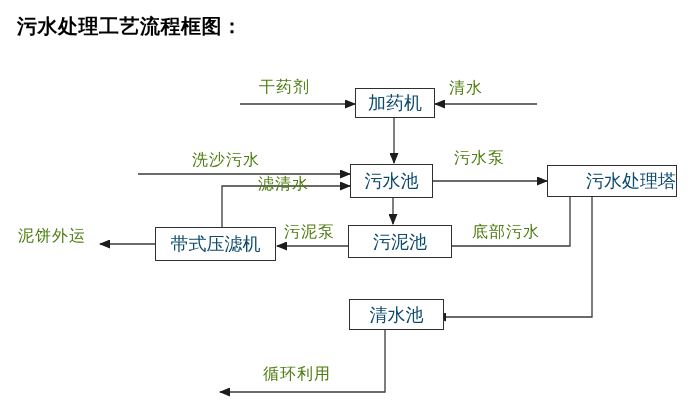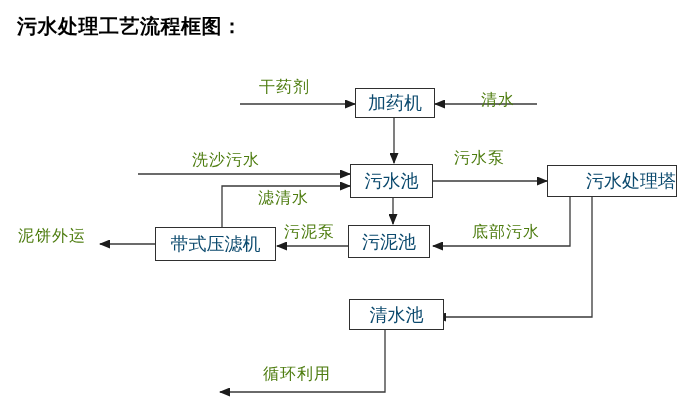--- a/index.html
+++ b/index.html
@@ -50,29 +50,29 @@
     font-size: 16px;
     line-height: 1;
     letter-spacing: 1px;
     white-space: nowrap;
     color: #4d7c0f;
   }
   
   .node-dosing       { left: 355px; top: 88px;  width: 80px;  height: 30px; }
   .node-sewage-pool  { left: 350px; top: 164px; width: 83px;  height: 34px; }
   .node-tower        { left: 547px; top: 165px; width: 130px; height: 32px; justify-content: flex-end; }
-  .node-sludge-pool  { left: 348px; top: 225px; width: 82px;  height: 33px; }
+  .node-sludge-pool  { left: 348px; top: 225px; width: 104px;  height: 33px; }
   .node-belt-press   { left: 155px; top: 227px; width: 121px; height: 34px; }
   .node-clean-pool   { left: 349px; top: 299px; width: 95px;  height: 31px; }
   
   .lbl-dry-chemical  { left: 259px; top: 79px;  }
-  .lbl-clean-water   { left: 481px; top: 80px; margin-top: 12px;  }
+  .lbl-clean-water   { left: 449px; top: 80px;  }
   .lbl-sand-washing  { left: 166px; top: 152px; margin-left: 26px; }
   .lbl-sewage-pump   { left: 454px; top: 150px; }
-  .lbl-filtered      { left: 258px; top: 190px; }
+  .lbl-filtered      { left: 258px; top: 176px; }
   .lbl-sludge-pump   { left: 284px; top: 224px; }
   .lbl-mud-cake      { left: 18px;  top: 228px; }
   .lbl-bottom-sewage { left: 472px; top: 224px; }
   .lbl-recycling     { left: 263px; top: 366px; }
 </style>
 </head>
 <body>
 
 <div class="canvas">
 

